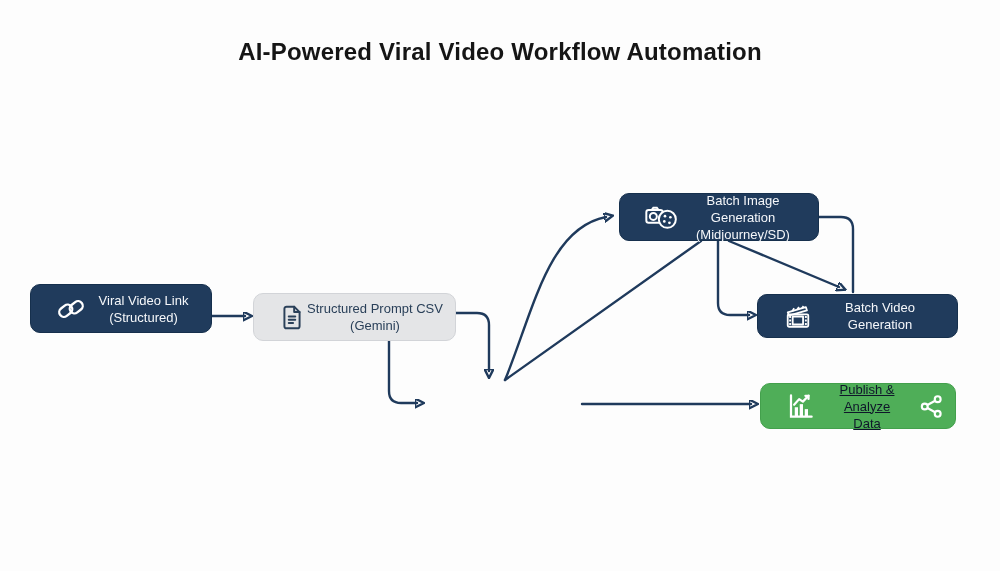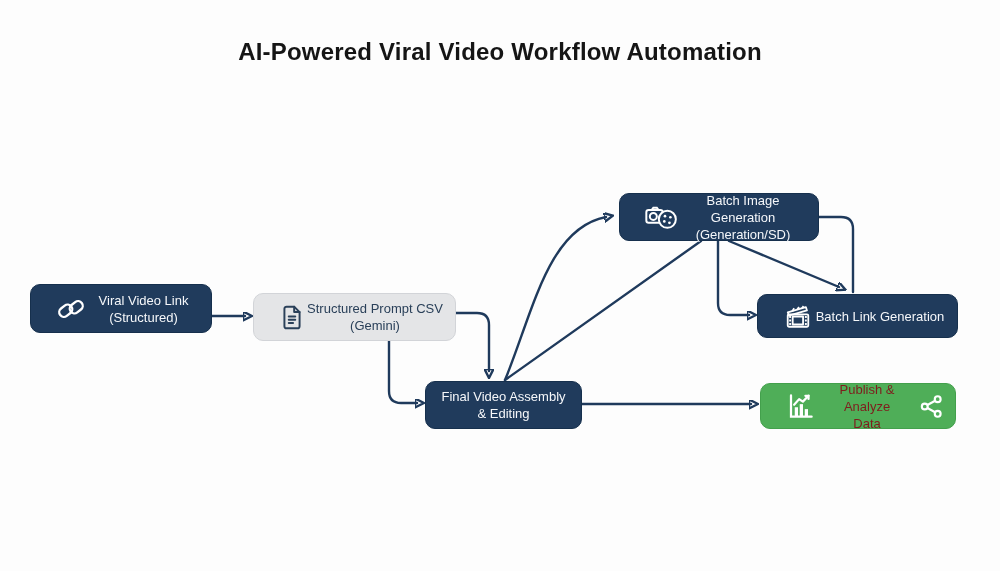--- a/index.html
+++ b/index.html
@@ -20,21 +20,21 @@
   svg.edges{position:absolute;left:0;top:0;width:1000px;height:571px;}
   svg.edges path{stroke:var(--line);stroke-width:2.4;fill:none;stroke-linecap:round;}
   .node{
     position:absolute;display:flex;align-items:center;border-radius:10px;
     padding:4px 10px 4px 25px;
   }
   .node .ntext{flex:1;text-align:center;font-size:13px;line-height:17px;}
   .node .ntext span{display:block;}
   .navy{background:var(--navy);border:1px solid #16304d;color:var(--text-light);}
   .grayb{background:var(--gray);border:1px solid #d2d4d8;color:var(--text-dark);}
-  .greenb{background:var(--green);border:1px solid #43a04c;color:#7f1d1d;}
+  .greenb{background:var(--green);border:1px solid #43a04c;color:#0f172a;text-decoration:underline;}
   .nicon{display:flex;align-items:center;justify-content:center;flex:0 0 auto;}
   .nicon svg{display:block;}
 </style>
 </head>
 <body>
 
 <div class="canvas">
 
   <div class="title">AI-Powered Viral Video Workflow Automation</div>
 
@@ -77,63 +77,57 @@
           <line x1="9" y1="14" x2="15" y2="14"></line>
           <line x1="9" y1="17" x2="13" y2="17"></line>
       </svg>
     </span>
     <span class="ntext">
       <span>Structured Prompt CSV</span>
       <span>(Gemini)</span>
     </span>
   </div>
 
-  <div class="node navy" style="left:425px;top:381px;width:157px;height:48px;padding:4px 8px">
-    <span class="ntext">
-      <span>Final Video Assembly</span>
-      <span>&amp; Editing</span>
-    </span>
-  </div>
 
   <div class="node navy" style="left:619px;top:193px;width:200px;height:48px">
     <span class="nicon">
       <svg width="33" height="28" viewBox="0 0 28 24" fill="none" stroke="#fff" stroke-width="1.7">
         <path d="M5.5 6 L7 4 h3 l1.5 2"></path>
         <rect x="1" y="6" width="14" height="11" rx="2"></rect>
         <circle cx="7" cy="11.5" r="3"></circle>
         <circle cx="19" cy="14" r="7.3" fill="#203b5c"></circle>
         <circle cx="17" cy="11.3" r="1.15" fill="#fff" stroke="none"></circle>
         <circle cx="21.6" cy="12.2" r="1.15" fill="#fff" stroke="none"></circle>
         <circle cx="20.8" cy="17" r="1.15" fill="#fff" stroke="none"></circle>
         <circle cx="16.4" cy="15.8" r="1.15" fill="#fff" stroke="none"></circle>
       </svg>
     </span>
     <span class="ntext">
       <span>Batch Image Generation</span>
-      <span>(Generation/SD)</span>
+      <span>(Midjourney/SD)</span>
     </span>
   </div>
 
   <div class="node navy" style="left:757px;top:294px;width:201px;height:44px">
     <span class="nicon">
       <svg width="30" height="29" viewBox="0 0 24 24" fill="none" stroke="#fff" stroke-width="1.5" stroke-linejoin="round">
         <path d="M3.5 8.5 L18.5 4.2 L19.4 7 L4.5 11.2 Z"></path>
         <path d="M7.3 7.6 L8.8 5.2 M11.3 6.5 L12.8 4.2 M15.2 5.4 L16.6 3.4"></path>
         <rect x="3.5" y="10.2" width="17" height="10.3" rx="1"></rect>
         <rect x="7.6" y="12" width="8.6" height="6.6" fill="none"></rect>
         <rect x="4.7" y="11.6" width="1.6" height="1.6" fill="#fff" stroke="none"></rect>
         <rect x="4.7" y="14.5" width="1.6" height="1.6" fill="#fff" stroke="none"></rect>
         <rect x="4.7" y="17.4" width="1.6" height="1.6" fill="#fff" stroke="none"></rect>
         <rect x="17.7" y="11.6" width="1.6" height="1.6" fill="#fff" stroke="none"></rect>
         <rect x="17.7" y="14.5" width="1.6" height="1.6" fill="#fff" stroke="none"></rect>
         <rect x="17.7" y="17.4" width="1.6" height="1.6" fill="#fff" stroke="none"></rect>
       </svg>
     </span>
     <span class="ntext">
-      <span>Batch Link Generation</span>
+      <span>Batch Video Generation</span>
     </span>
   </div>
 
   <div class="node greenb" style="left:760px;top:383px;width:196px;height:46px">
     <span class="nicon">
       <svg width="30" height="30" viewBox="0 0 24 24" fill="none" stroke="#fff" stroke-width="1.8" stroke-linecap="round">
         <path d="M4 3.5 V20.5 H20.5"></path>
         <rect x="7" y="13" width="2.6" height="7.5" fill="#fff" stroke="none"></rect>
         <rect x="11" y="10.5" width="2.6" height="10" fill="#fff" stroke="none"></rect>
         <rect x="15" y="14.5" width="2.6" height="6" fill="#fff" stroke="none"></rect>

